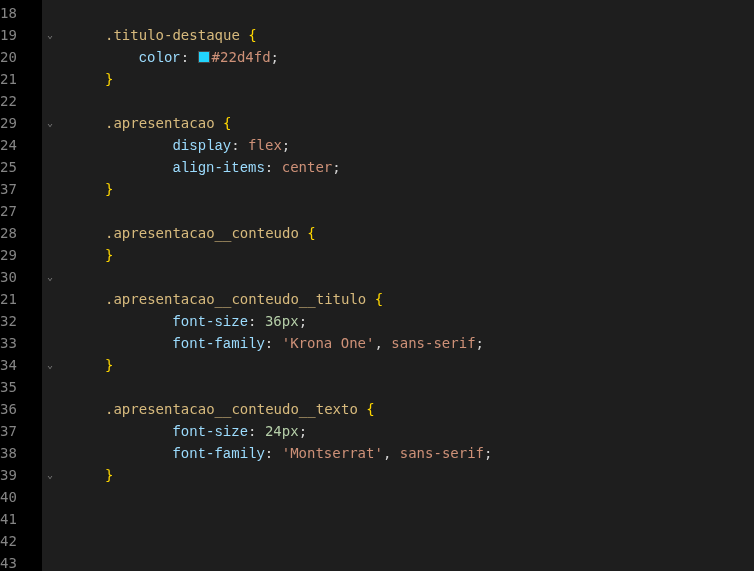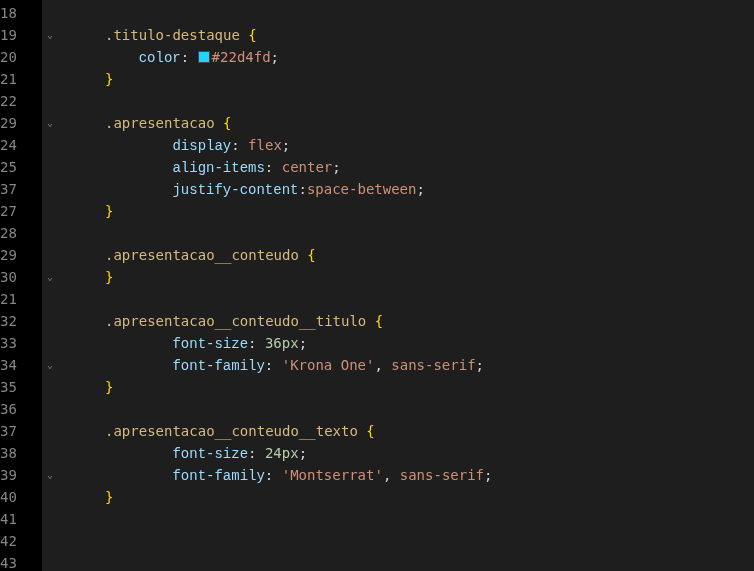--- a/index.html
+++ b/index.html
@@ -136,21 +136,20 @@
 
   <div class="code-area">
     <div class="line"></div>
     <div class="line"><span class="selector">.titulo-destaque</span><span class="brace"> {</span></div>
     <div class="line"><span>    </span><span class="property">color</span><span class="punct">: </span><span class="color-swatch" style="background:#22d4fd"></span><span class="value">#22d4fd</span><span class="punct">;</span></div>
     <div class="line"><span class="brace">}</span></div>
     <div class="line"></div>
     <div class="line"><span class="selector">.apresentacao</span><span class="brace"> {</span></div>
     <div class="line"><span>        </span><span class="property">display</span><span class="punct">: </span><span class="value">flex</span><span class="punct">;</span></div>
     <div class="line"><span>        </span><span class="property">align-items</span><span class="punct">: </span><span class="value">center</span><span class="punct">;</span></div>
-    <div class="line"><span>        </span><span class="property">justify-content</span><span class="punct">:</span><span class="value">space-between</span><span class="punct">;</span></div>
     <div class="line"><span class="brace">}</span></div>
     <div class="line"></div>
     <div class="line"><span class="selector">.apresentacao__conteudo</span><span class="brace"> {</span></div>
     <div class="line"><span class="brace">}</span></div>
     <div class="line"></div>
     <div class="line"><span class="selector">.apresentacao__conteudo__titulo</span><span class="brace"> {</span></div>
     <div class="line"><span>        </span><span class="property">font-size</span><span class="punct">: </span><span class="number">36px</span><span class="punct">;</span></div>
     <div class="line"><span>        </span><span class="property">font-family</span><span class="punct">: </span><span class="string">'Krona One'</span><span class="punct">, </span><span class="value">sans-serif</span><span class="punct">;</span></div>
     <div class="line"><span class="brace">}</span></div>
     <div class="line"></div>

